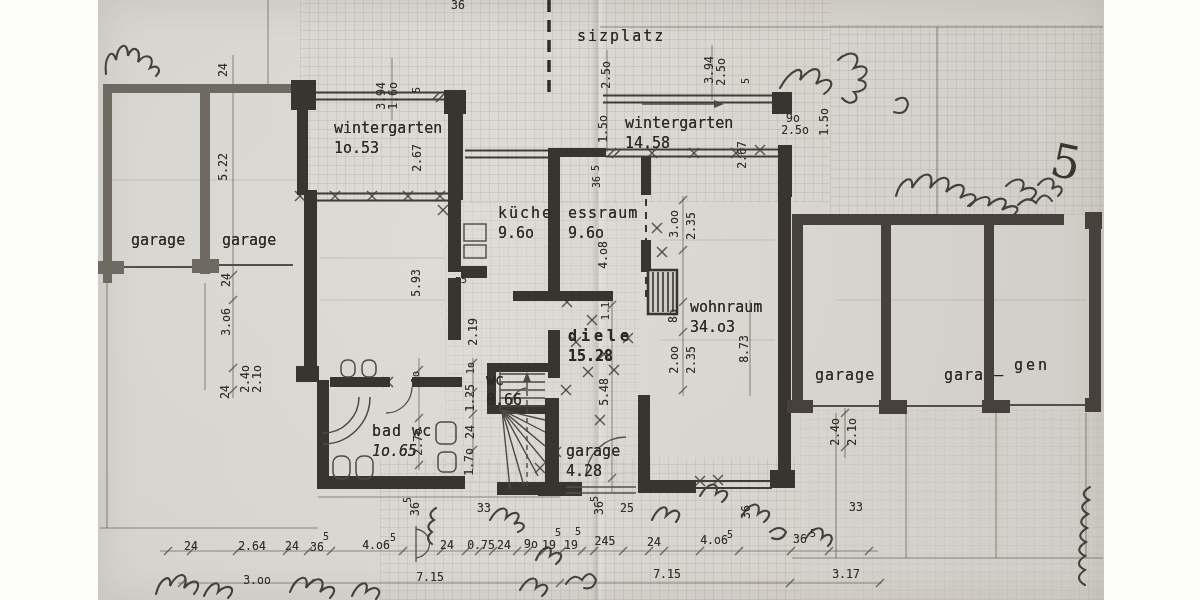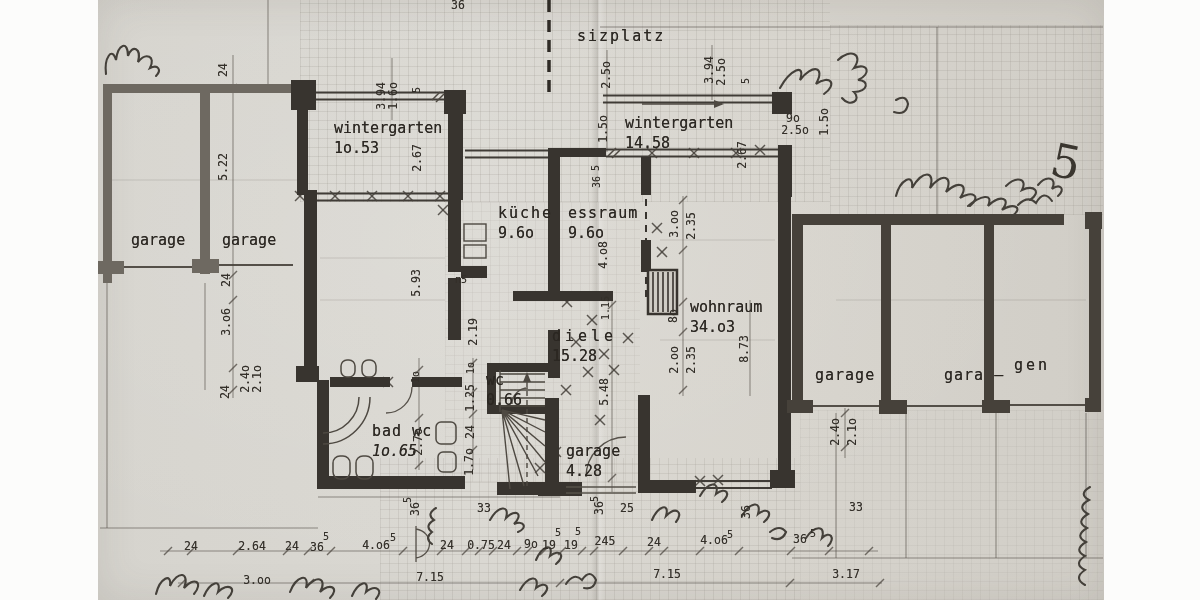--- a/index.html
+++ b/index.html
@@ -343,21 +343,21 @@
         <div style="letter-spacing: 0px;">9.6o</div>
       </div>
       <div class="room" style="left: 568px; top: 204px; letter-spacing: 1px;">
         <div>essraum</div>
         <div style="letter-spacing: 0px;">9.6o</div>
       </div>
       <div class="room" style="left: 690px; top: 266px; letter-spacing: 0px; margin-top: 32px;">
         <div>wohnraum</div>
         <div style="letter-spacing: 0px;">34.o3</div>
       </div>
-      <div class="room" style="left: 552px; top: 327px; letter-spacing: 4px;">
+      <div class="room" style="left: 568px; top: 327px; letter-spacing: 4px; font-weight: bold;">
         <div>diele</div>
         <div style="letter-spacing: 0px;">15.28</div>
       </div>
       <div class="room" style="left: 486px; top: 371px; letter-spacing: 0px;">
         <div>wc</div>
         <div style="letter-spacing: 0px;">0.66</div>
       </div>
       <div class="room" style="left: 372px; top: 422px; letter-spacing: 1px;">
         <div>bad wc</div>
         <div style="letter-spacing: 0px; font-style: italic;">1o.65</div>

